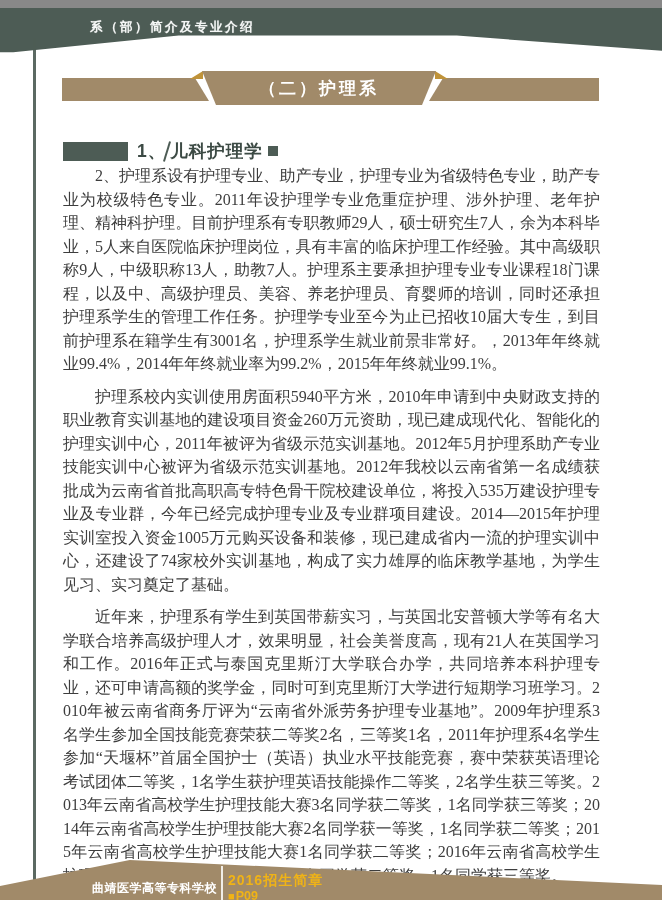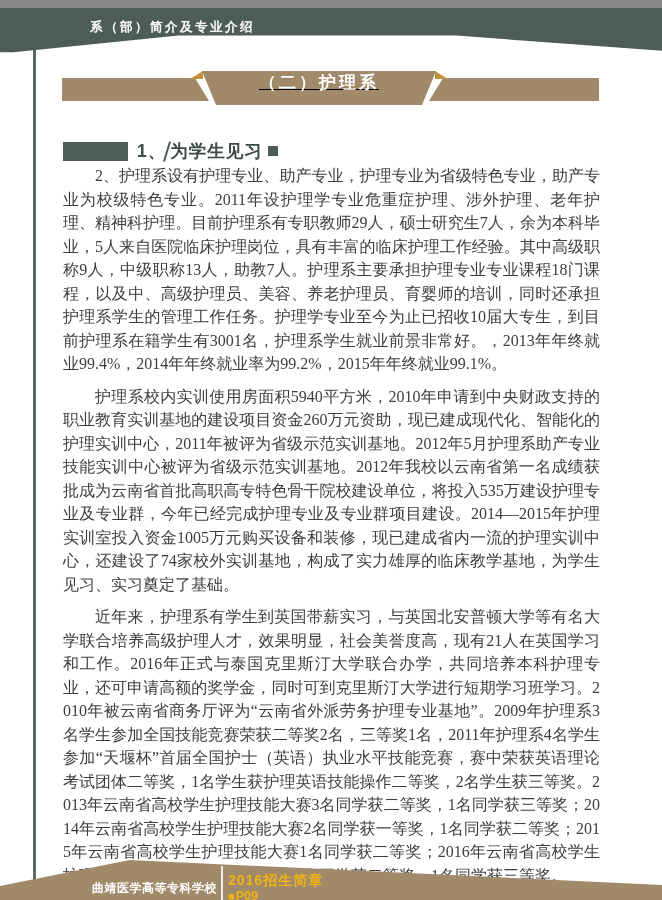--- a/index.html
+++ b/index.html
@@ -36,21 +36,21 @@
   }
   
   .banner{position:absolute;left:0;top:62px;width:662px;height:36px;}
   .banner .bar{position:absolute;top:8px;height:23px;background:var(--taupe);}
   .banner .bar-left{left:62px;width:147px;clip-path:polygon(0 0,calc(100% - 14px) 0,100% 100%,0 100%);}
   .banner .bar-right{left:429px;width:170px;clip-path:polygon(14px 0,100% 0,100% 100%,0 100%);}
   .banner .plate{
     position:absolute;left:202px;top:1px;width:234px;height:34px;
     background:var(--taupe);
     clip-path:polygon(0 0,100% 0,calc(100% - 14px) 100%,14px 100%);
-    display:flex;align-items:flex-start;justify-content:center;text-decoration:underline;
+    display:flex;align-items:center;justify-content:center;
   }
   .banner .plate-title{
     color:#ffffff;font-size:17px;font-weight:bold;letter-spacing:3px;
   }
   .gold-tri{
     position:absolute;top:1px;width:13px;height:8px;background:var(--gold);
   }
   .gold-tri.left{left:190px;clip-path:polygon(100% 0,0 100%,100% 100%);}
   .gold-tri.right{left:435px;clip-path:polygon(0 0,100% 100%,0 100%);}
   
@@ -122,21 +122,21 @@
     <div class="gold-tri right"></div>
     <div class="plate">
       <span class="plate-title">（二）护理系</span>
     </div>
   </div>
 
   <div class="heading">
     <div class="block"></div>
     <span class="num">1、</span>
     <div class="slash"></div>
-    <span class="title">为学生见习</span>
+    <span class="title">儿科护理学</span>
     <div class="square"></div>
   </div>
 
   <div class="body-text">
     <p>2、护理系设有护理专业、助产专业，护理专业为省级特色专业，助产专业为校级特色专业。2011年设护理学专业危重症护理、涉外护理、老年护理、精神科护理。目前护理系有专职教师29人，硕士研究生7人，余为本科毕业，5人来自医院临床护理岗位，具有丰富的临床护理工作经验。其中高级职称9人，中级职称13人，助教7人。护理系主要承担护理专业专业课程18门课程，以及中、高级护理员、美容、养老护理员、育婴师的培训，同时还承担护理系学生的管理工作任务。护理学专业至今为止已招收10届大专生，到目前护理系在籍学生有3001名，护理系学生就业前景非常好。，2013年年终就业99.4%，2014年年终就业率为99.2%，2015年年终就业99.1%。</p>
     <p>护理系校内实训使用房面积5940平方米，2010年申请到中央财政支持的职业教育实训基地的建设项目资金260万元资助，现已建成现代化、智能化的护理实训中心，2011年被评为省级示范实训基地。2012年5月护理系助产专业技能实训中心被评为省级示范实训基地。2012年我校以云南省第一名成绩获批成为云南省首批高职高专特色骨干院校建设单位，将投入535万建设护理专业及专业群，今年已经完成护理专业及专业群项目建设。2014—2015年护理实训室投入资金1005万元购买设备和装修，现已建成省内一流的护理实训中心，还建设了74家校外实训基地，构成了实力雄厚的临床教学基地，为学生见习、实习奠定了基础。</p>
     <p>近年来，护理系有学生到英国带薪实习，与英国北安普顿大学等有名大学联合培养高级护理人才，效果明显，社会美誉度高，现有21人在英国学习和工作。2016年正式与泰国克里斯汀大学联合办学，共同培养本科护理专业，还可申请高额的奖学金，同时可到克里斯汀大学进行短期学习班学习。2010年被云南省商务厅评为“云南省外派劳务护理专业基地”。2009年护理系3名学生参加全国技能竞赛荣获二等奖2名，三等奖1名，2011年护理系4名学生参加“天堰杯”首届全国护士（英语）执业水平技能竞赛，赛中荣获英语理论考试团体二等奖，1名学生获护理英语技能操作二等奖，2名学生获三等奖。2013年云南省高校学生护理技能大赛3名同学获二等奖，1名同学获三等奖；2014年云南省高校学生护理技能大赛2名同学获一等奖，1名同学获二等奖；2015年云南省高校学生护理技能大赛1名同学获二等奖；2016年云南省高校学生护理技能大赛1名同学获一等奖，1名同学获二等奖，1名同学获三等奖。</p>
   </div>
 
   <div class="footer-band"></div>

